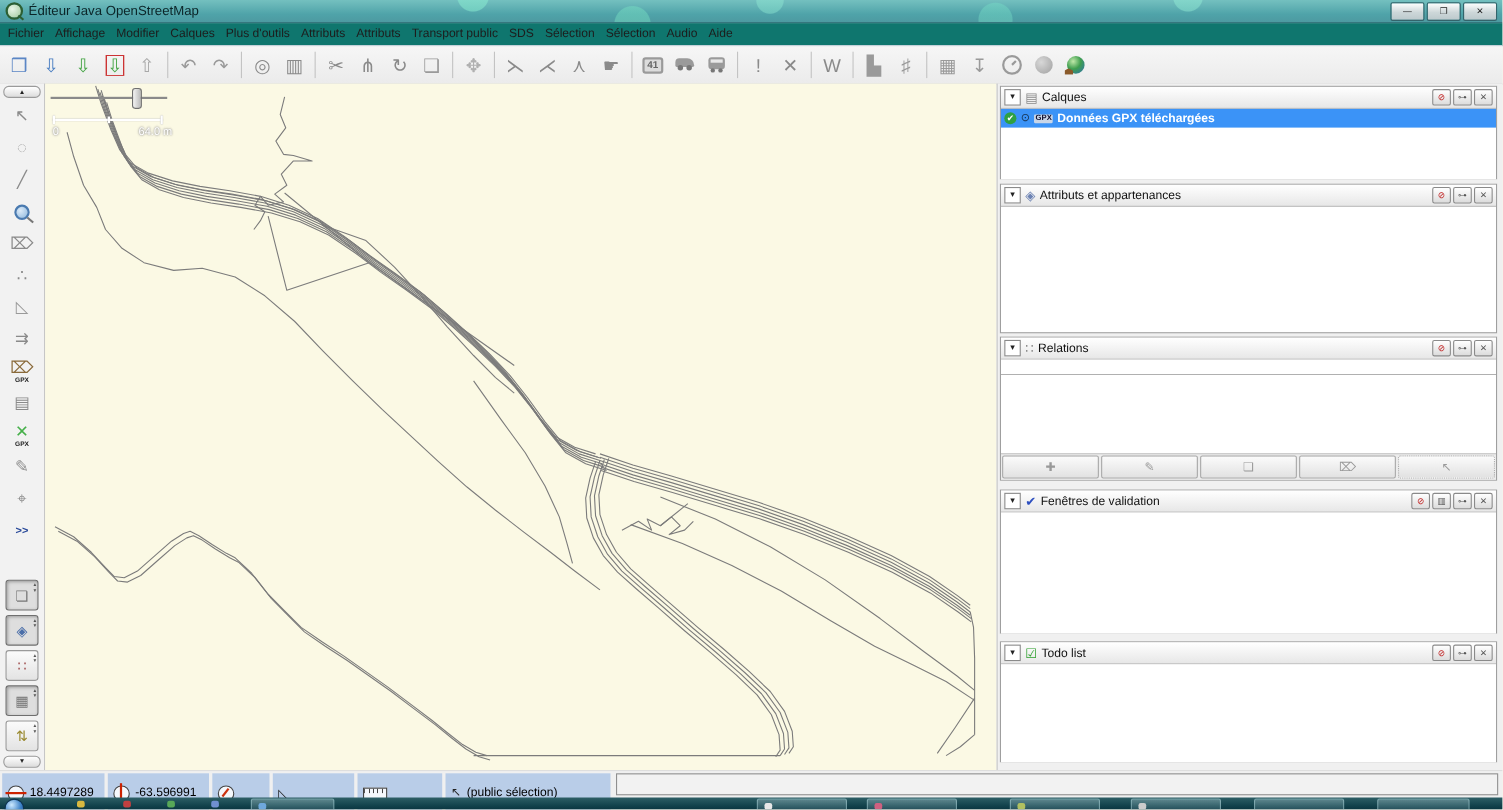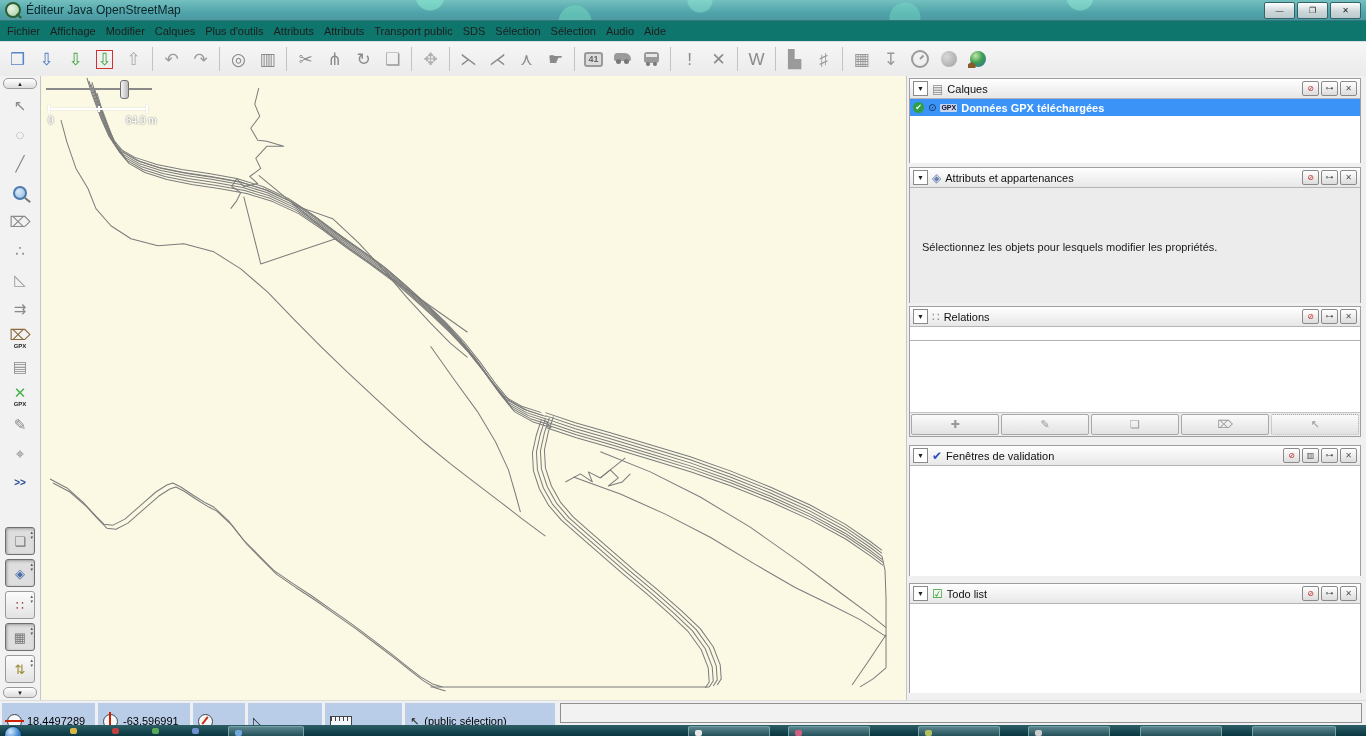--- a/index.html
+++ b/index.html
@@ -401,23 +401,20 @@
         <span class="ph-collapse">▼</span>
         <span class="ph-icon" style="color:#6b82b3">◈</span>
         <span class="ph-title">Attributs et appartenances</span>
         <span class="ph-spacer"></span>
         <span class="ph-btns" style="display:flex">
             <span class="ph-btn" style="color: rgb(192, 32, 32);">⊘</span>
             <span class="ph-btn" style="color: rgb(85, 85, 85);">⊶</span>
             <span class="ph-btn" style="color: rgb(85, 85, 85);">✕</span>
           </span>
       </div>
-      <div class="attr-body">
-        <div class="attr-msg">Sélectionnez les objets pour lesquels modifier les propriétés.</div>
-      </div>
     </div>
 
     <div class="panel" id="panel-relations">
       <div class="panel-header">
         <span class="ph-collapse">▼</span>
         <span class="ph-icon" style="color:#8a8a8a">∷</span>
         <span class="ph-title">Relations</span>
         <span class="ph-spacer"></span>
         <span class="ph-btns" style="display:flex">
             <span class="ph-btn" style="color: rgb(192, 32, 32);">⊘</span>

